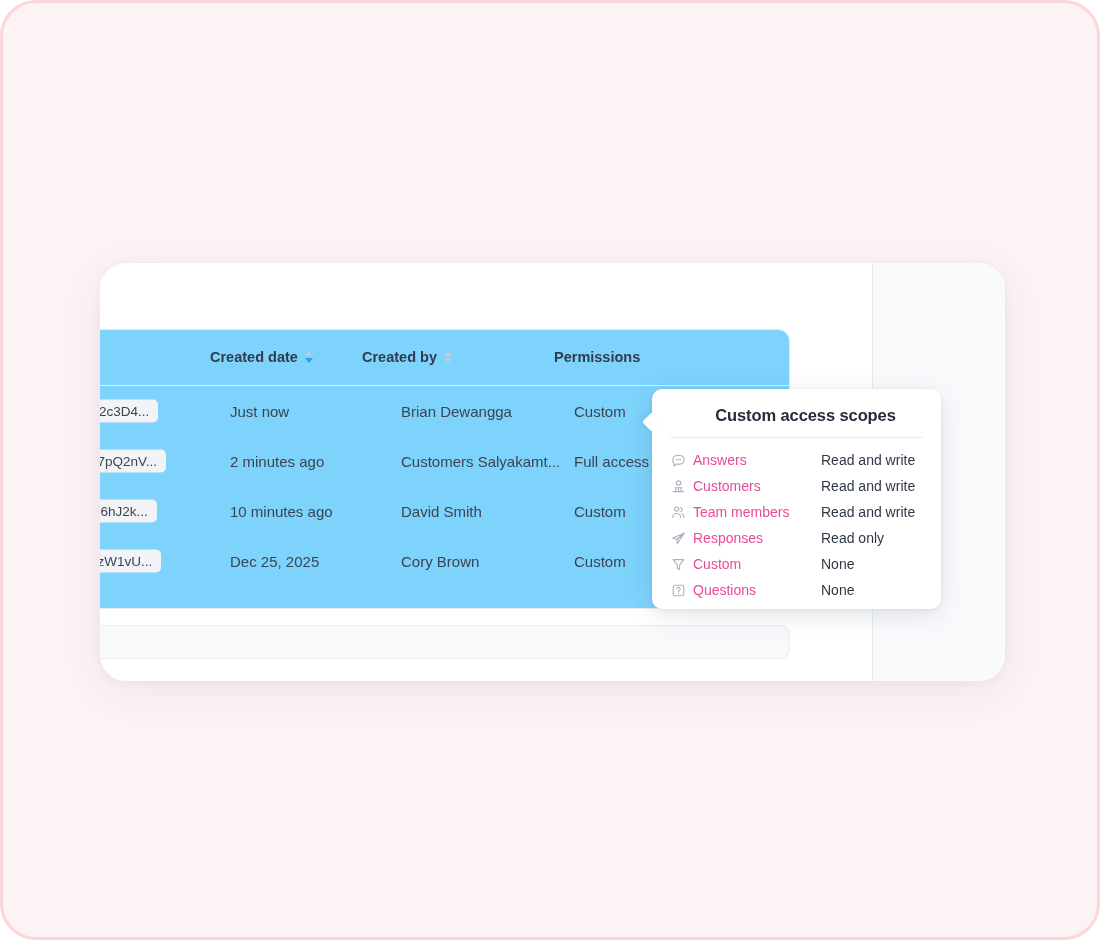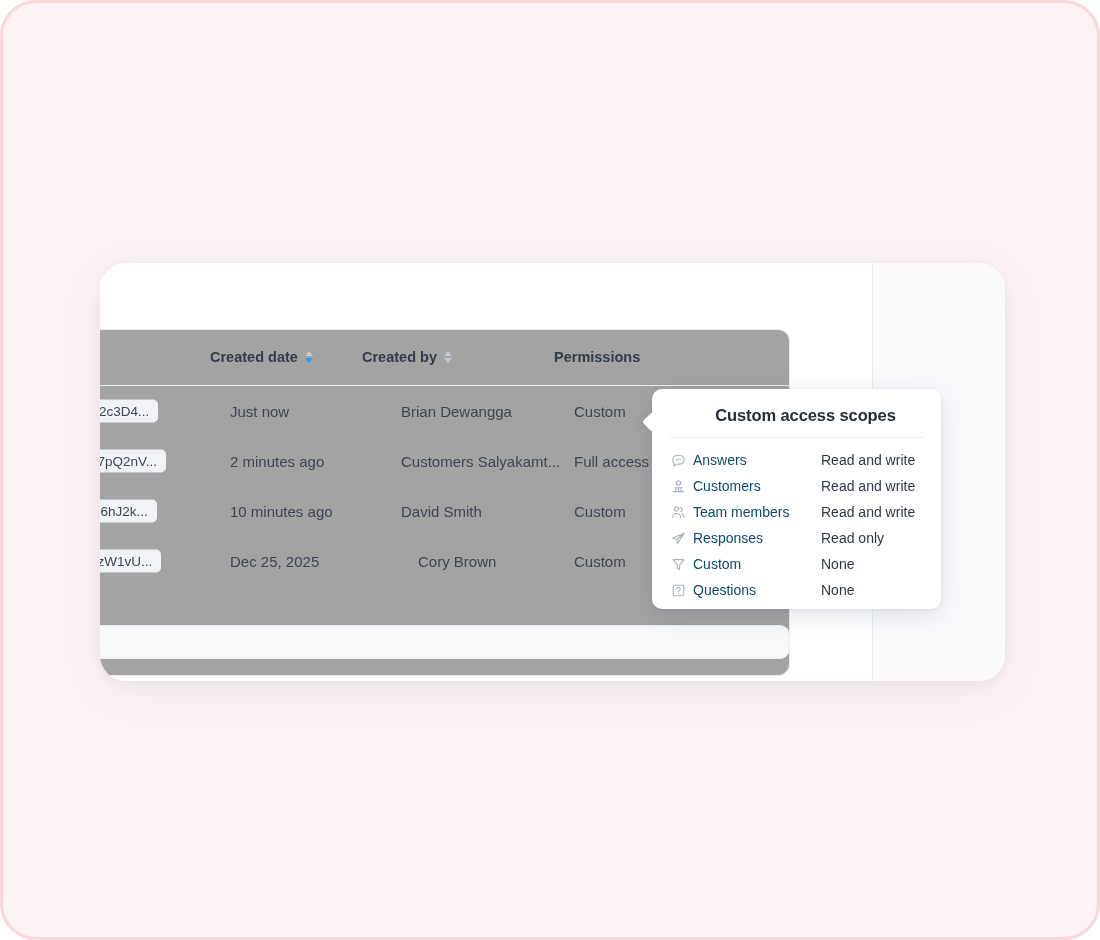--- a/index.html
+++ b/index.html
@@ -46,22 +46,22 @@
     background: #f9fafc;
     border-left: 1px solid #e7ecf3;
   }
 
   
   .table-panel {
     position: absolute;
     left: -60px;
     top: 66px;
     width: 750px;
-    height: 347px;
-    background: #a3a3a3;
+    height: 280px;
+    background: #7dd3fc;
     border: 1px solid #e8edf4;
     border-radius: 12px;
     overflow: hidden;
   }
 
   .table-head {
     position: relative;
     height: 56px;
     border-bottom: 1px solid #e8edf4;
   }
@@ -208,21 +208,21 @@
     display: inline-flex;
     align-items: center;
     justify-content: center;
     margin-right: 7px;
     color: #aab3c0;
   }
   .scope-icon svg { display: block; }
 
   .scope-label {
     font-size: 14px;
-    color: #0c4a6e;
+    color: #ec4899;
     white-space: nowrap;
   }
 
   .scope-value {
     position: absolute;
     left: 128px;
     font-size: 14px;
     color: #2f3846;
     white-space: nowrap;
     margin-left: 23px;
@@ -284,21 +284,21 @@
       <div class="trow">
         <span class="id-badge">G6hJ2k...</span>
         <span class="cell" style="left:169px">10 minutes ago</span>
         <span class="cell" style="left:340px">David Smith</span>
         <span class="cell" style="left:513px">Custom</span>
       </div>
 
       <div class="trow">
         <span class="id-badge">8zW1vU...</span>
         <span class="cell" style="left:169px">Dec 25, 2025</span>
-        <span class="cell" style="left:357px">Cory Brown</span>
+        <span class="cell" style="left:340px">Cory Brown</span>
         <span class="cell" style="left:513px">Custom</span>
       </div>
 
     </div>
 
     <div class="footer-bar"></div>
 
   </div>
 
   <div class="popover">

